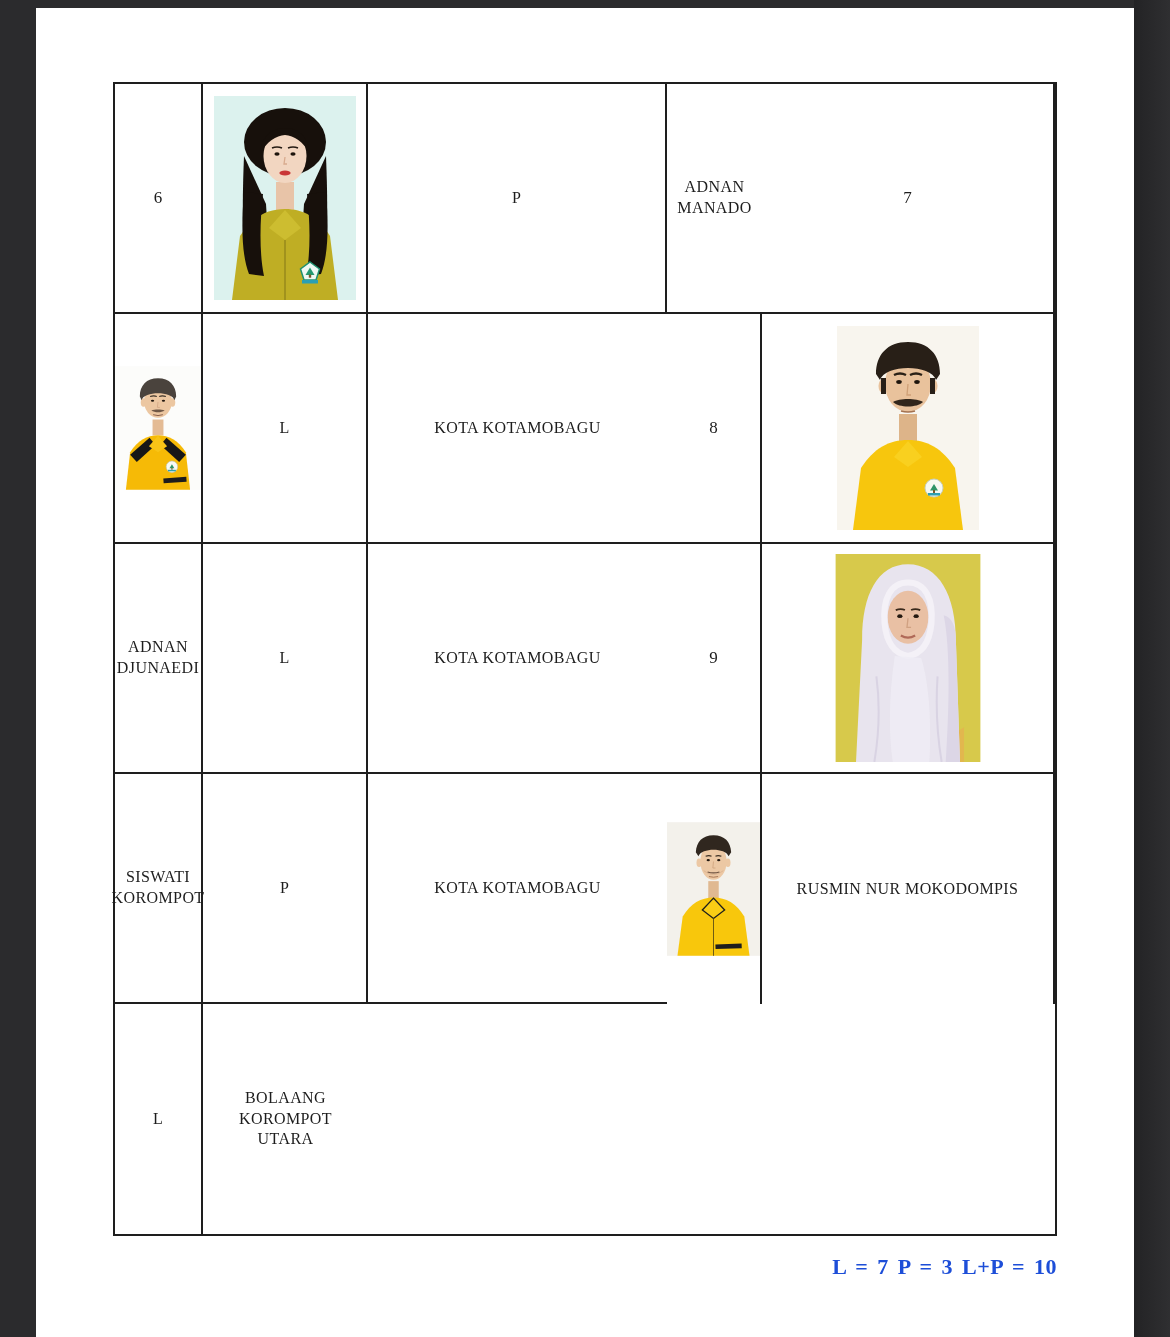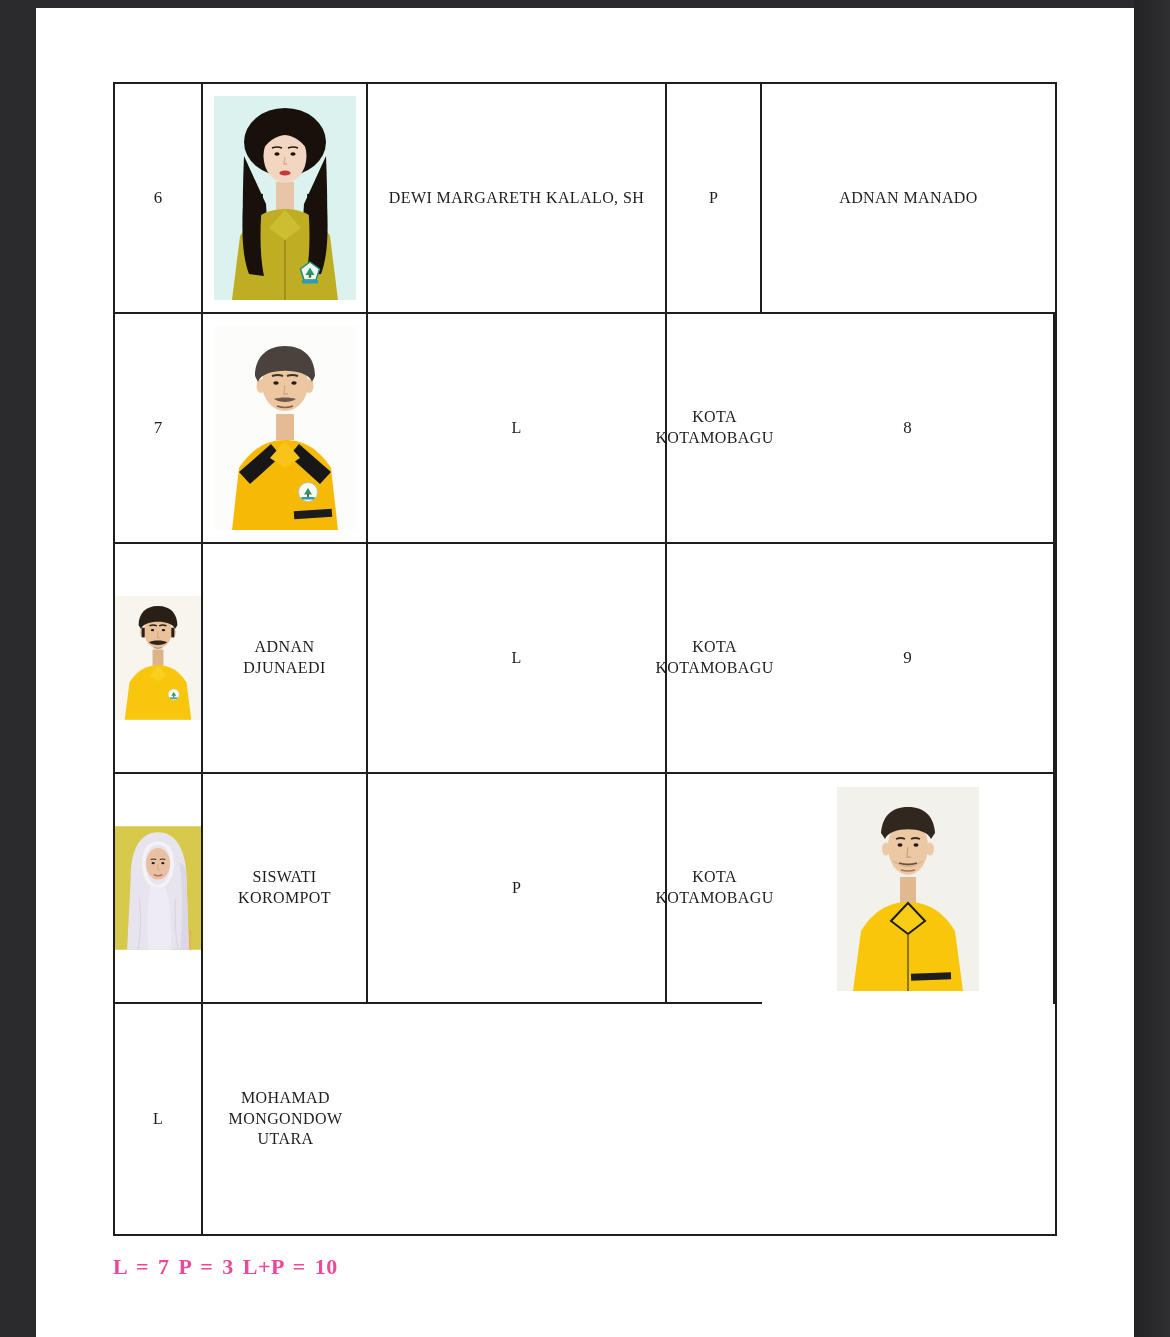--- a/index.html
+++ b/index.html
@@ -25,22 +25,22 @@
     display:flex;align-items:center;justify-content:center;text-align:center;
   }
   .cell.col-last{border-right:none;}
   .cell.row-last{border-bottom:none;}
   .c-no{font-size:17px;}
   .c-name,.c-region{font-size:16px;letter-spacing:0.4px;padding:0 16px;line-height:1.3;}
   .c-gender{font-size:16px;}
   .photo{display:block;}
   
   .summary{
-    position:absolute;left:113px;top:1254px;width:944px;text-align:left;
-    font-size:22px;font-weight:bold;letter-spacing:0.5px;word-spacing:3px;color:#ec4899;
+    position:absolute;left:113px;top:1254px;width:944px;text-align:right;
+    font-size:22px;font-weight:bold;letter-spacing:0.5px;word-spacing:3px;color:#1d4ed8;
   }
 </style>
 </head>
 <body>
 
 <div class="chrome-left"></div>
 <div class="chrome-top"></div>
 <div class="chrome-right"></div>
 
 <div class="ctable">
@@ -68,21 +68,20 @@
       <path d="M71 61 L70 68 L73 68" stroke="#d8ab8e" stroke-width="1.3" fill="none"></path>
       <ellipse cx="71" cy="77" rx="5.6" ry="2.5" fill="#c93636"></ellipse>
       <g transform="translate(96,176)">
         <path d="M0 -10 L9.5 -3 L6 8 L-6 8 L-9.5 -3 Z" fill="#eff8f3" stroke="#20916f" stroke-width="1.5"></path>
         <path d="M0 -4.5 L4.5 3 L-4.5 3 Z" fill="#23996f"></path>
         <rect x="-1.2" y="2.5" width="2.4" height="3.2" fill="#7a5a2a"></rect>
         <rect x="-8" y="8" width="16" height="3.5" fill="#2b9fb5"></rect>
       </g>
     </svg>
   </div>
-  <div class="cell c-name">DEWI MARGARETH KALALO, SH</div>
   <div class="cell c-gender">P</div>
   <div class="cell c-region col-last">ADNAN MANADO</div>
 
   <div class="cell c-no">7</div>
   <div class="cell c-photo">
     <svg class="photo" width="142" height="204" viewBox="0 0 142 204">
       <rect x="0" y="0" width="142" height="204" fill="#fcfcfa"></rect>
       <ellipse cx="47" cy="60" rx="4.5" ry="7" fill="#ecc7a1"></ellipse>
       <ellipse cx="95" cy="60" rx="4.5" ry="7" fill="#ecc7a1"></ellipse>
       <rect x="62" y="88" width="18" height="26" fill="#e4bb94"></rect>
@@ -183,18 +182,19 @@
       <rect x="74" y="186" width="40" height="7" fill="#1d1d1d" transform="rotate(-2 94 189)"></rect>
       <path d="M59 52 Q64 50 68 52" stroke="#3a2e22" stroke-width="1.8" fill="none"></path>
       <path d="M74 52 Q78 50 83 52" stroke="#3a2e22" stroke-width="1.8" fill="none"></path>
       <ellipse cx="63" cy="58" rx="2.5" ry="1.7" fill="#221810"></ellipse>
       <ellipse cx="79" cy="58" rx="2.5" ry="1.7" fill="#221810"></ellipse>
       <path d="M71 60 L70 70 L74 70" stroke="#d0a47e" stroke-width="1.3" fill="none"></path>
       <path d="M62 76 Q71 79 80 76" stroke="#6d5240" stroke-width="1.8" fill="none"></path>
       <path d="M64 83 Q71 85 78 83" stroke="#a3714f" stroke-width="1.4" fill="none"></path>
     </svg>
   </div>
+  <div class="cell c-name row-last">RUSMIN NUR MOKODOMPIS</div>
   <div class="cell c-gender row-last">L</div>
-  <div class="cell c-region col-last row-last">MOHAMAD MONGONDOW UTARA</div>
+  <div class="cell c-region col-last row-last">BOLAANG KOROMPOT UTARA</div>
 
 </div>
 
 <div class="summary">L = 7 P = 3 L+P = 10</div>
 
 </body></html>

